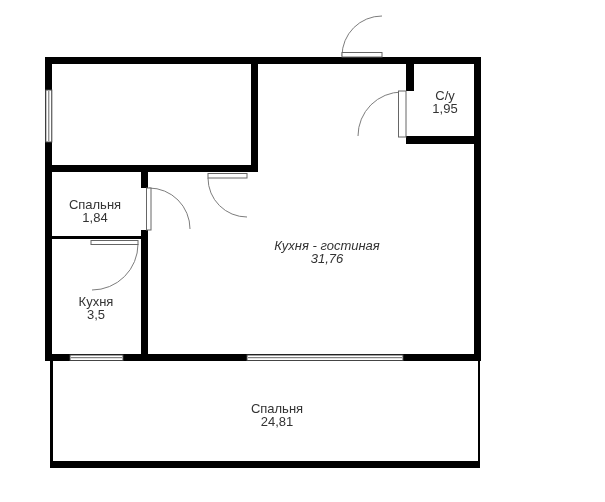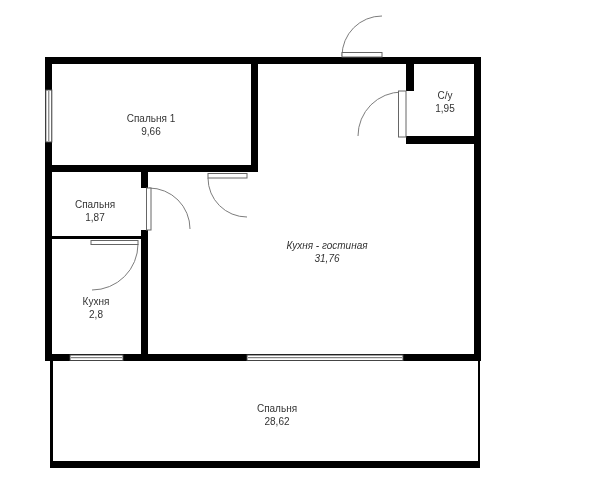--- a/index.html
+++ b/index.html
@@ -23,21 +23,21 @@
   .wall { fill: #000000; shape-rendering: crispEdges; }
   .thinwall { fill: #000000; shape-rendering: crispEdges; }
   .window-rect { fill: #ffffff; stroke: #444444; stroke-width: 1; }
   .window-line { stroke: #666666; stroke-width: 1; }
   .door-leaf { fill: #ffffff; stroke: #666666; stroke-width: 1; }
   .door-arc { fill: none; stroke: #7d7d7d; stroke-width: 1; }
   .room-label {
     position: absolute;
     transform: translateX(-50%);
     text-align: center;
-    font-size: 10px;
+    font-size: 13px;
     line-height: 13px;
     color: #333333;
     white-space: nowrap;
   }
 </style>
 </head>
 <body>
 
 <div class="plan">
 
@@ -99,43 +99,39 @@
       <path class="door-arc" d="M 402 92 A 44 44 0 0 0 358 136"></path>
       <rect class="door-leaf" x="398.5" y="91" width="7.5" height="46"></rect>
     </g>
 
     <g>
       <path class="door-arc" d="M 138 244 A 46 46 0 0 1 92 290"></path>
       <rect class="door-leaf" x="91" y="240.5" width="47" height="4"></rect>
     </g>
   </svg>
 
-  <div class="room-label" style="left:151px; top:112px;">
-    <div>Спальня 1</div>
-    <div>9,66</div>
-  </div>
 
   <div class="room-label" style="left:445px; top:89px;">
     <div>С/у</div>
     <div>1,95</div>
   </div>
 
   <div class="room-label" style="left:95px; top:198px;">
     <div>Спальня</div>
-    <div>1,87</div>
+    <div>1,84</div>
   </div>
 
   <div class="room-label" style="left:327px; top:239px;font-style:italic;">
     <div>Кухня - гостиная</div>
     <div>31,76</div>
   </div>
 
   <div class="room-label" style="left:96px; top:295px;">
     <div>Кухня</div>
-    <div>2,8</div>
+    <div>3,5</div>
   </div>
 
   <div class="room-label" style="left:277px; top:402px;">
     <div>Спальня</div>
-    <div>28,62</div>
+    <div>24,81</div>
   </div>
 
 </div>
 
 </body></html>

